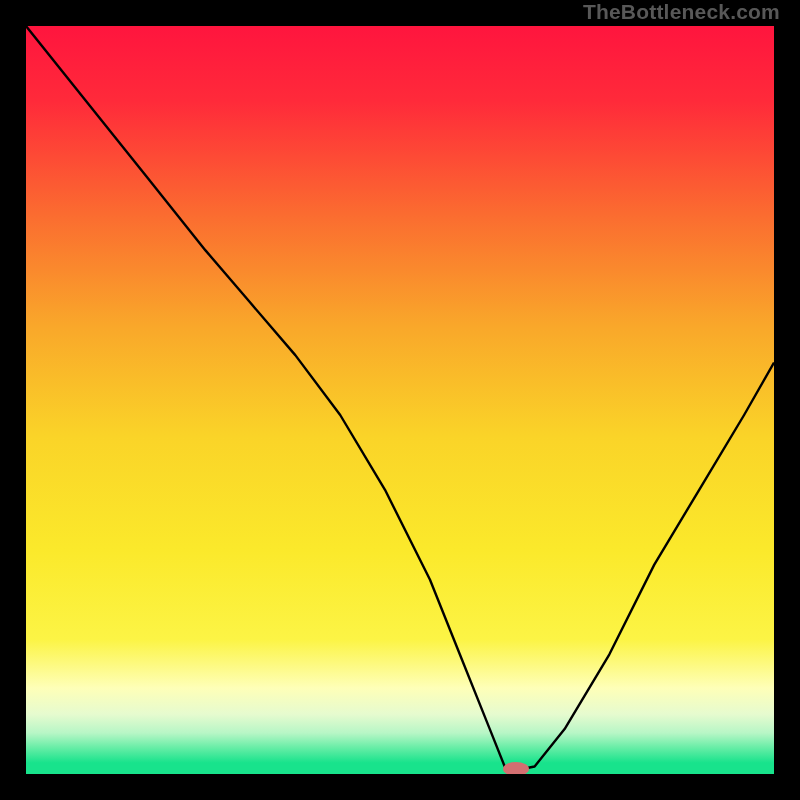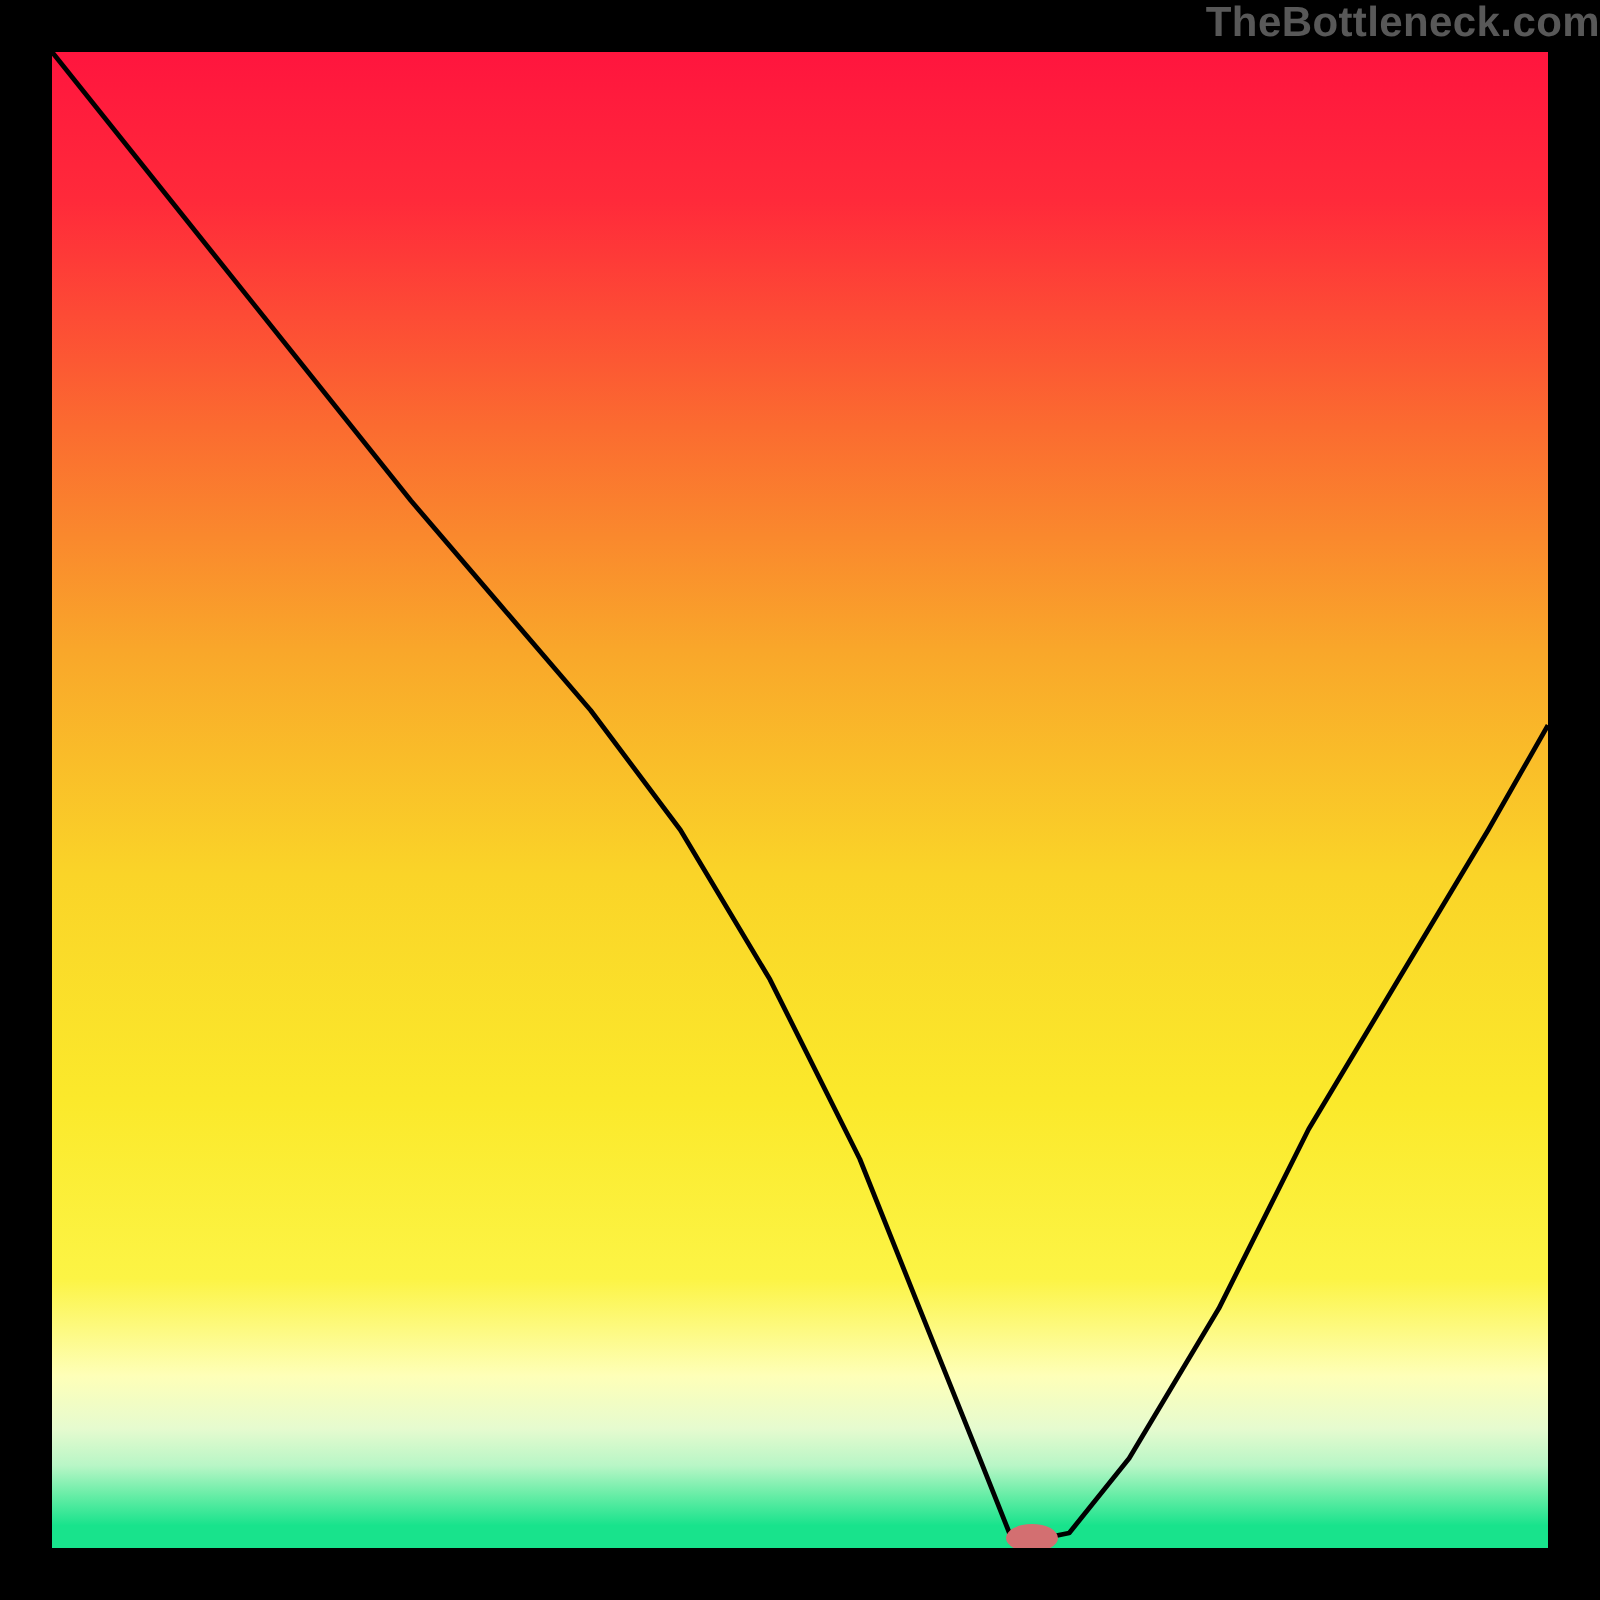--- a/index.html
+++ b/index.html
@@ -10,21 +10,21 @@
   }
   .chart-container {
     position: relative;
     width: 800px;
     height: 800px;
     background: #000;
   }
   .watermark {
     position: absolute;
     top: 0px;
-    right: 0;
+    right: 20px;
     color: #585858;
     font-size: 21px;
     font-weight: bold;
     letter-spacing: 0.2px;
     z-index: 10;
   }
   .plot-area {
     position: absolute;
     left: 26px;
     top: 26px;

